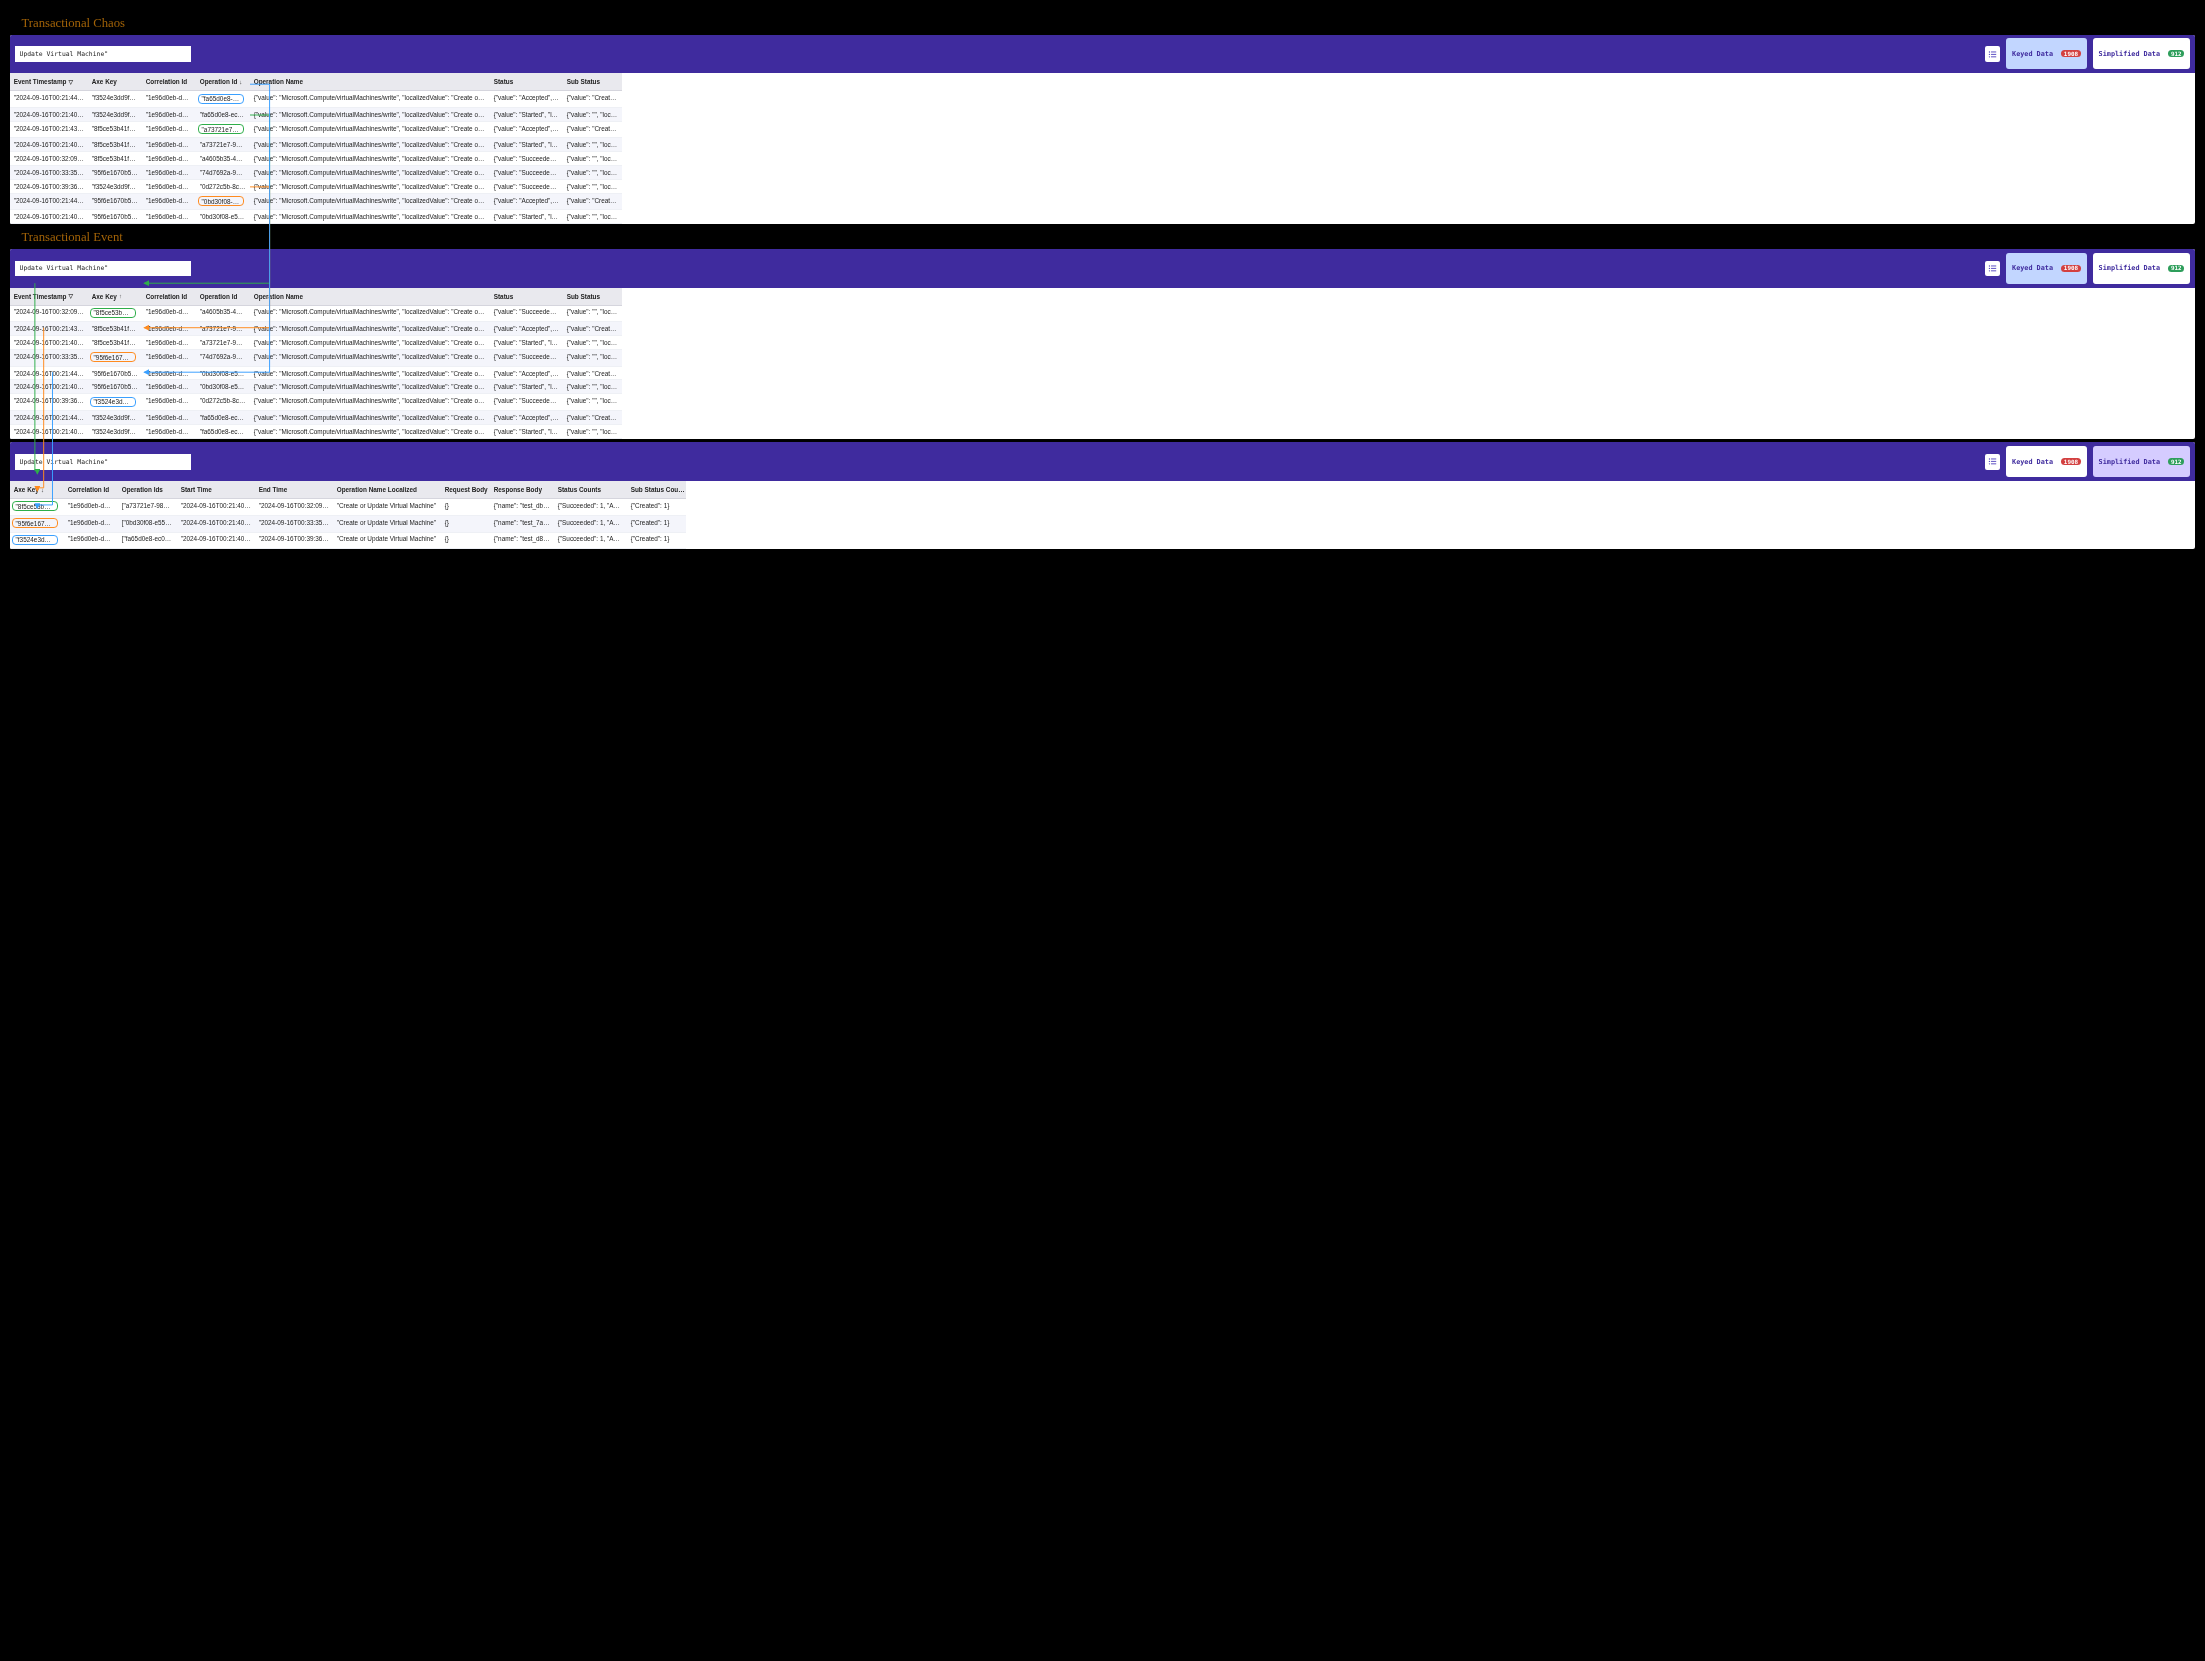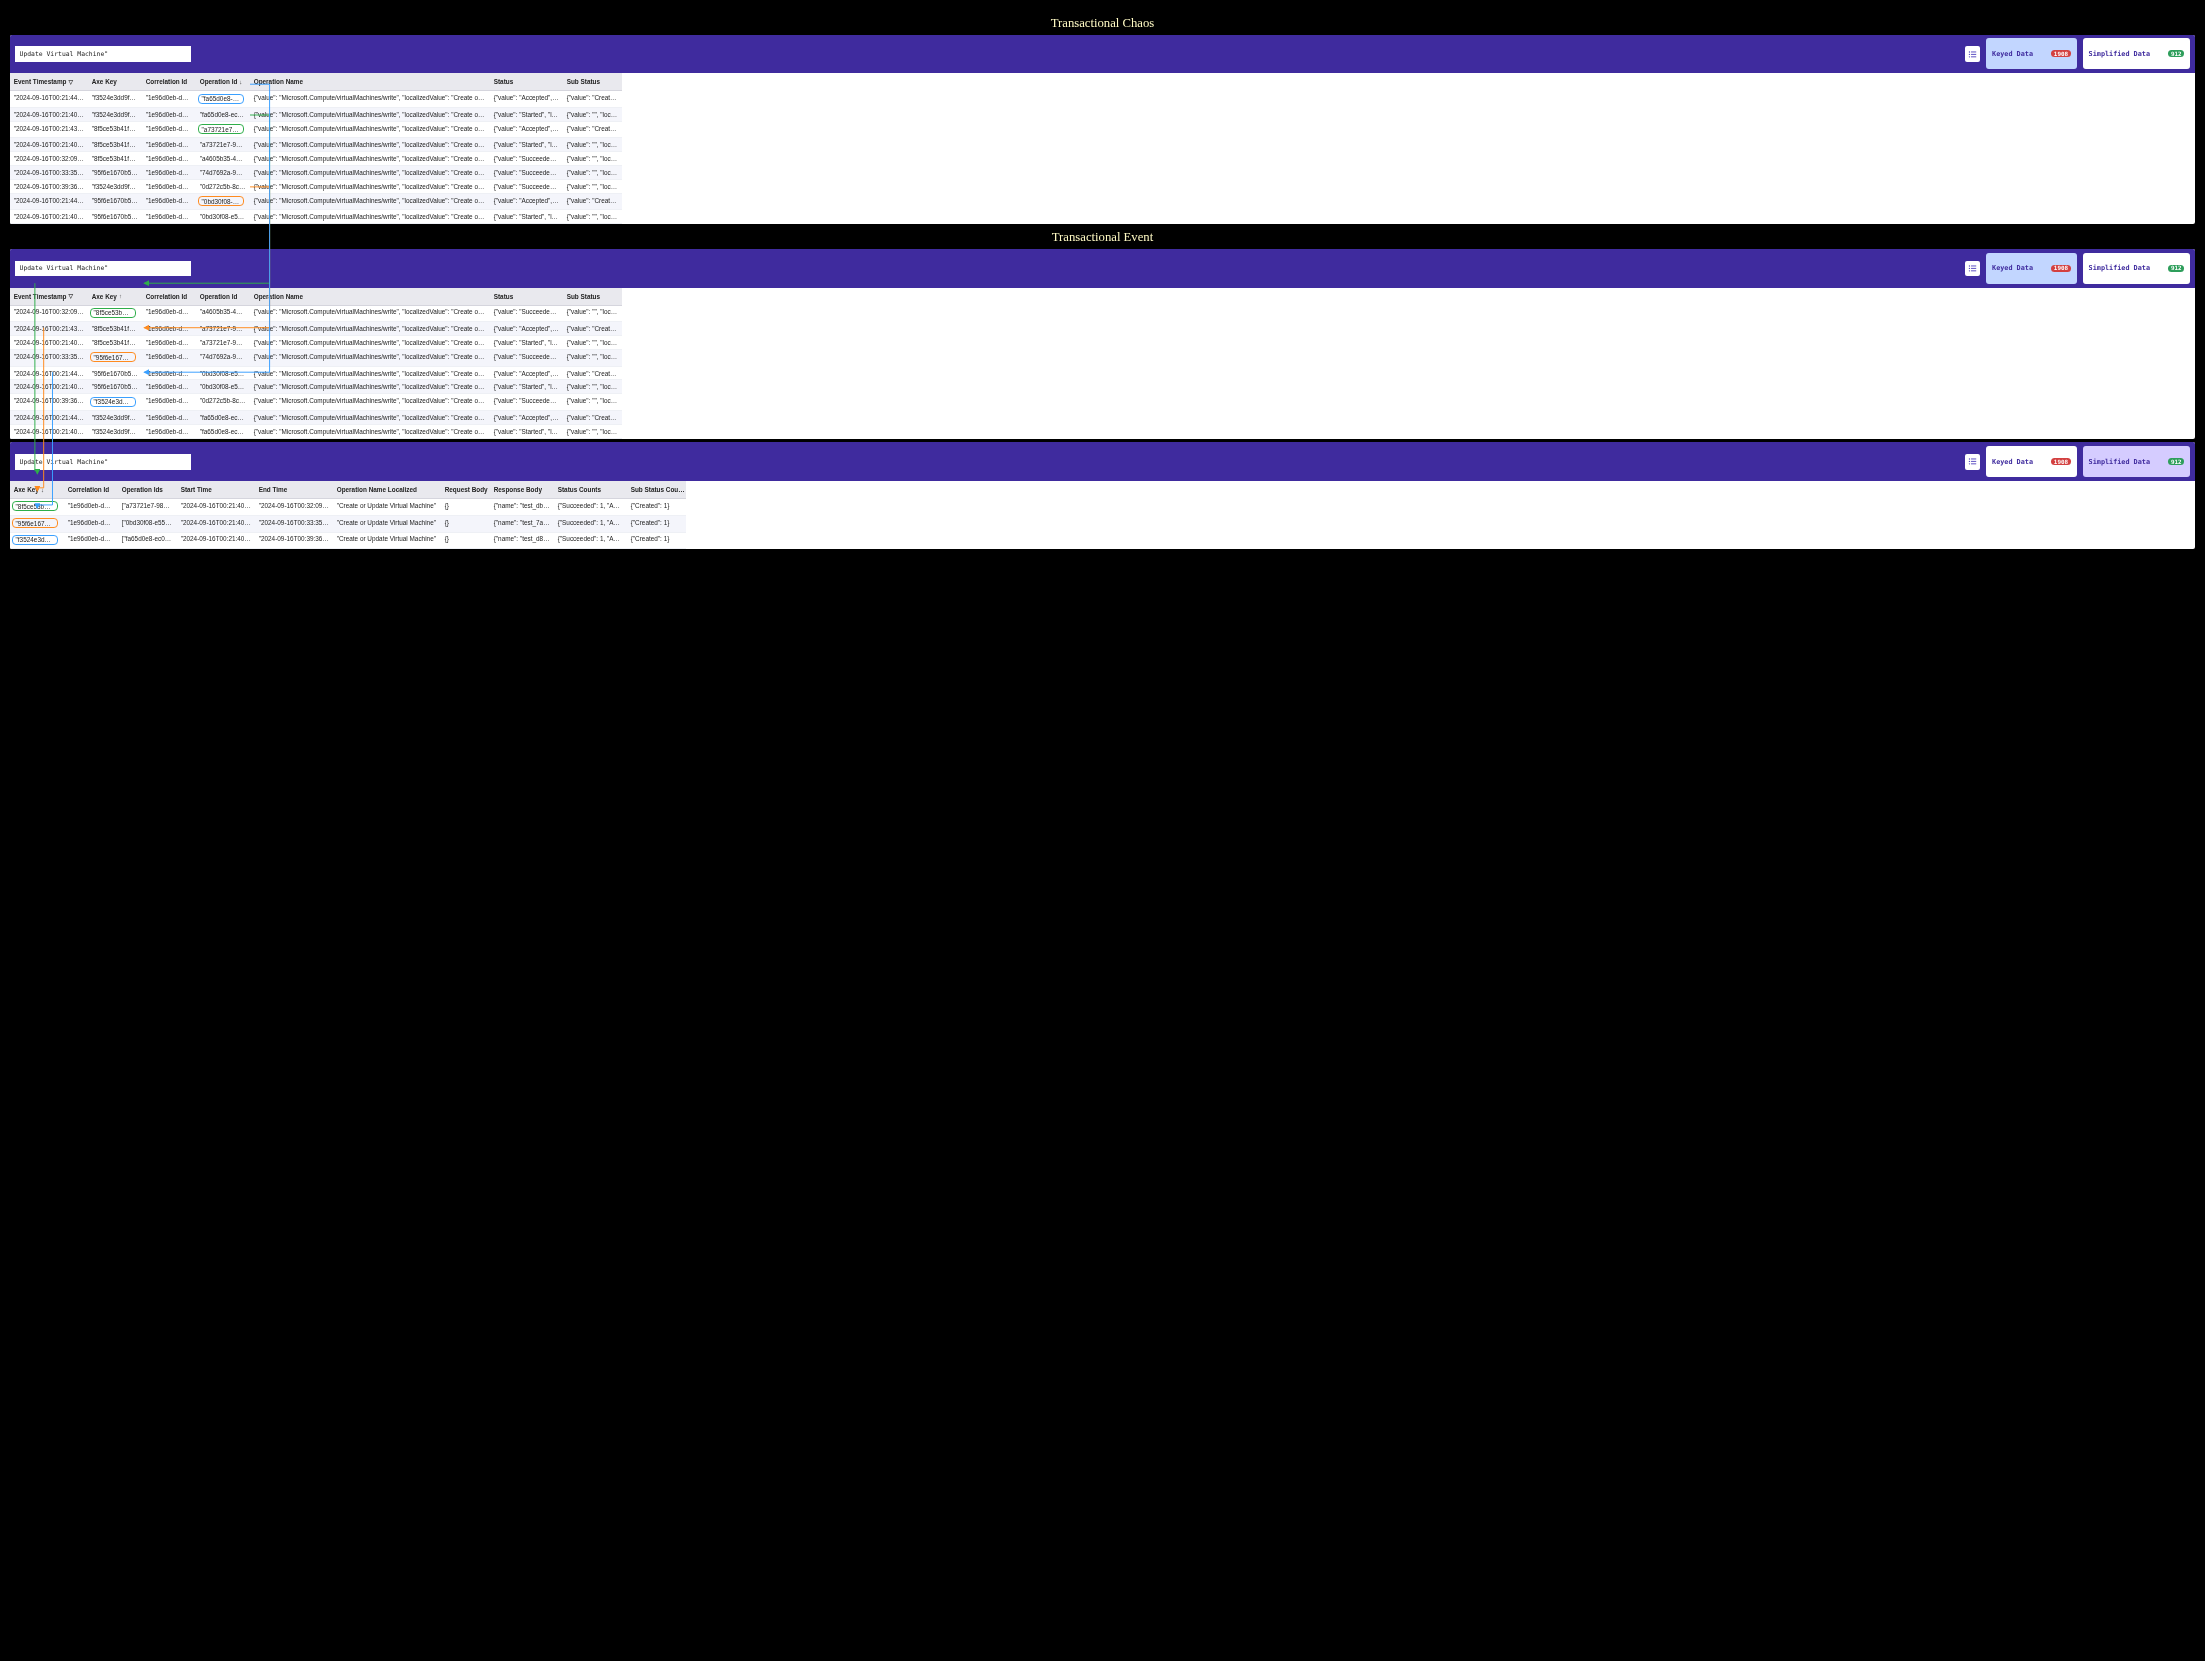--- a/index.html
+++ b/index.html
@@ -4,24 +4,24 @@
 <style>
   * { box-sizing: border-box; margin: 0; padding: 0; }
   body {
     background: #000;
     font-family: -apple-system, BlinkMacSystemFont, "Segoe UI", Arial, sans-serif;
     font-size: 6.4px;
     color: #222;
     padding: 9.8px;
   }
   .section-title {
-    color: #fef9c3;
+    color: #a16207;
     font-family: "Comic Sans MS", "Marker Felt", cursive;
     font-size: 12.7px;
-    text-align: center;
+    text-align: left;
     margin: 5.9px 11.7px 3.9px;
     font-weight: 400;
   }
   .panel {
     background: #fff;
     border-radius: 2px;
     overflow: hidden;
     margin-bottom: 3.9px;
     position: relative;
   }
@@ -46,21 +46,21 @@
   .icon-btn {
     width: 15.7px; height: 15.7px;
     background: #fff;
     border-radius: 2px;
     display: flex; align-items: center; justify-content: center;
   }
   .data-btn {
     height: 31px;
     padding: 0 5.9px;
     border-radius: 2.9px;
-    display: flex; align-items: center; gap: 18px;
+    display: flex; align-items: center; gap: 8px;
     font-family: ui-monospace, Menlo, Consolas, monospace;
     font-size: 6.8px;
     font-weight: 700;
     cursor: pointer;
   }
   .data-btn.keyed-inactive { background: #fff; color: #3f2b9e; }
   .data-btn.keyed-active   { background: #c2d6ff; color: #3f2b9e; }
   .data-btn.simpl-inactive { background: #fff; color: #3f2b9e; }
   .data-btn.simpl-active   { background: #d5ccff; color: #3f2b9e; }
   .badge {

